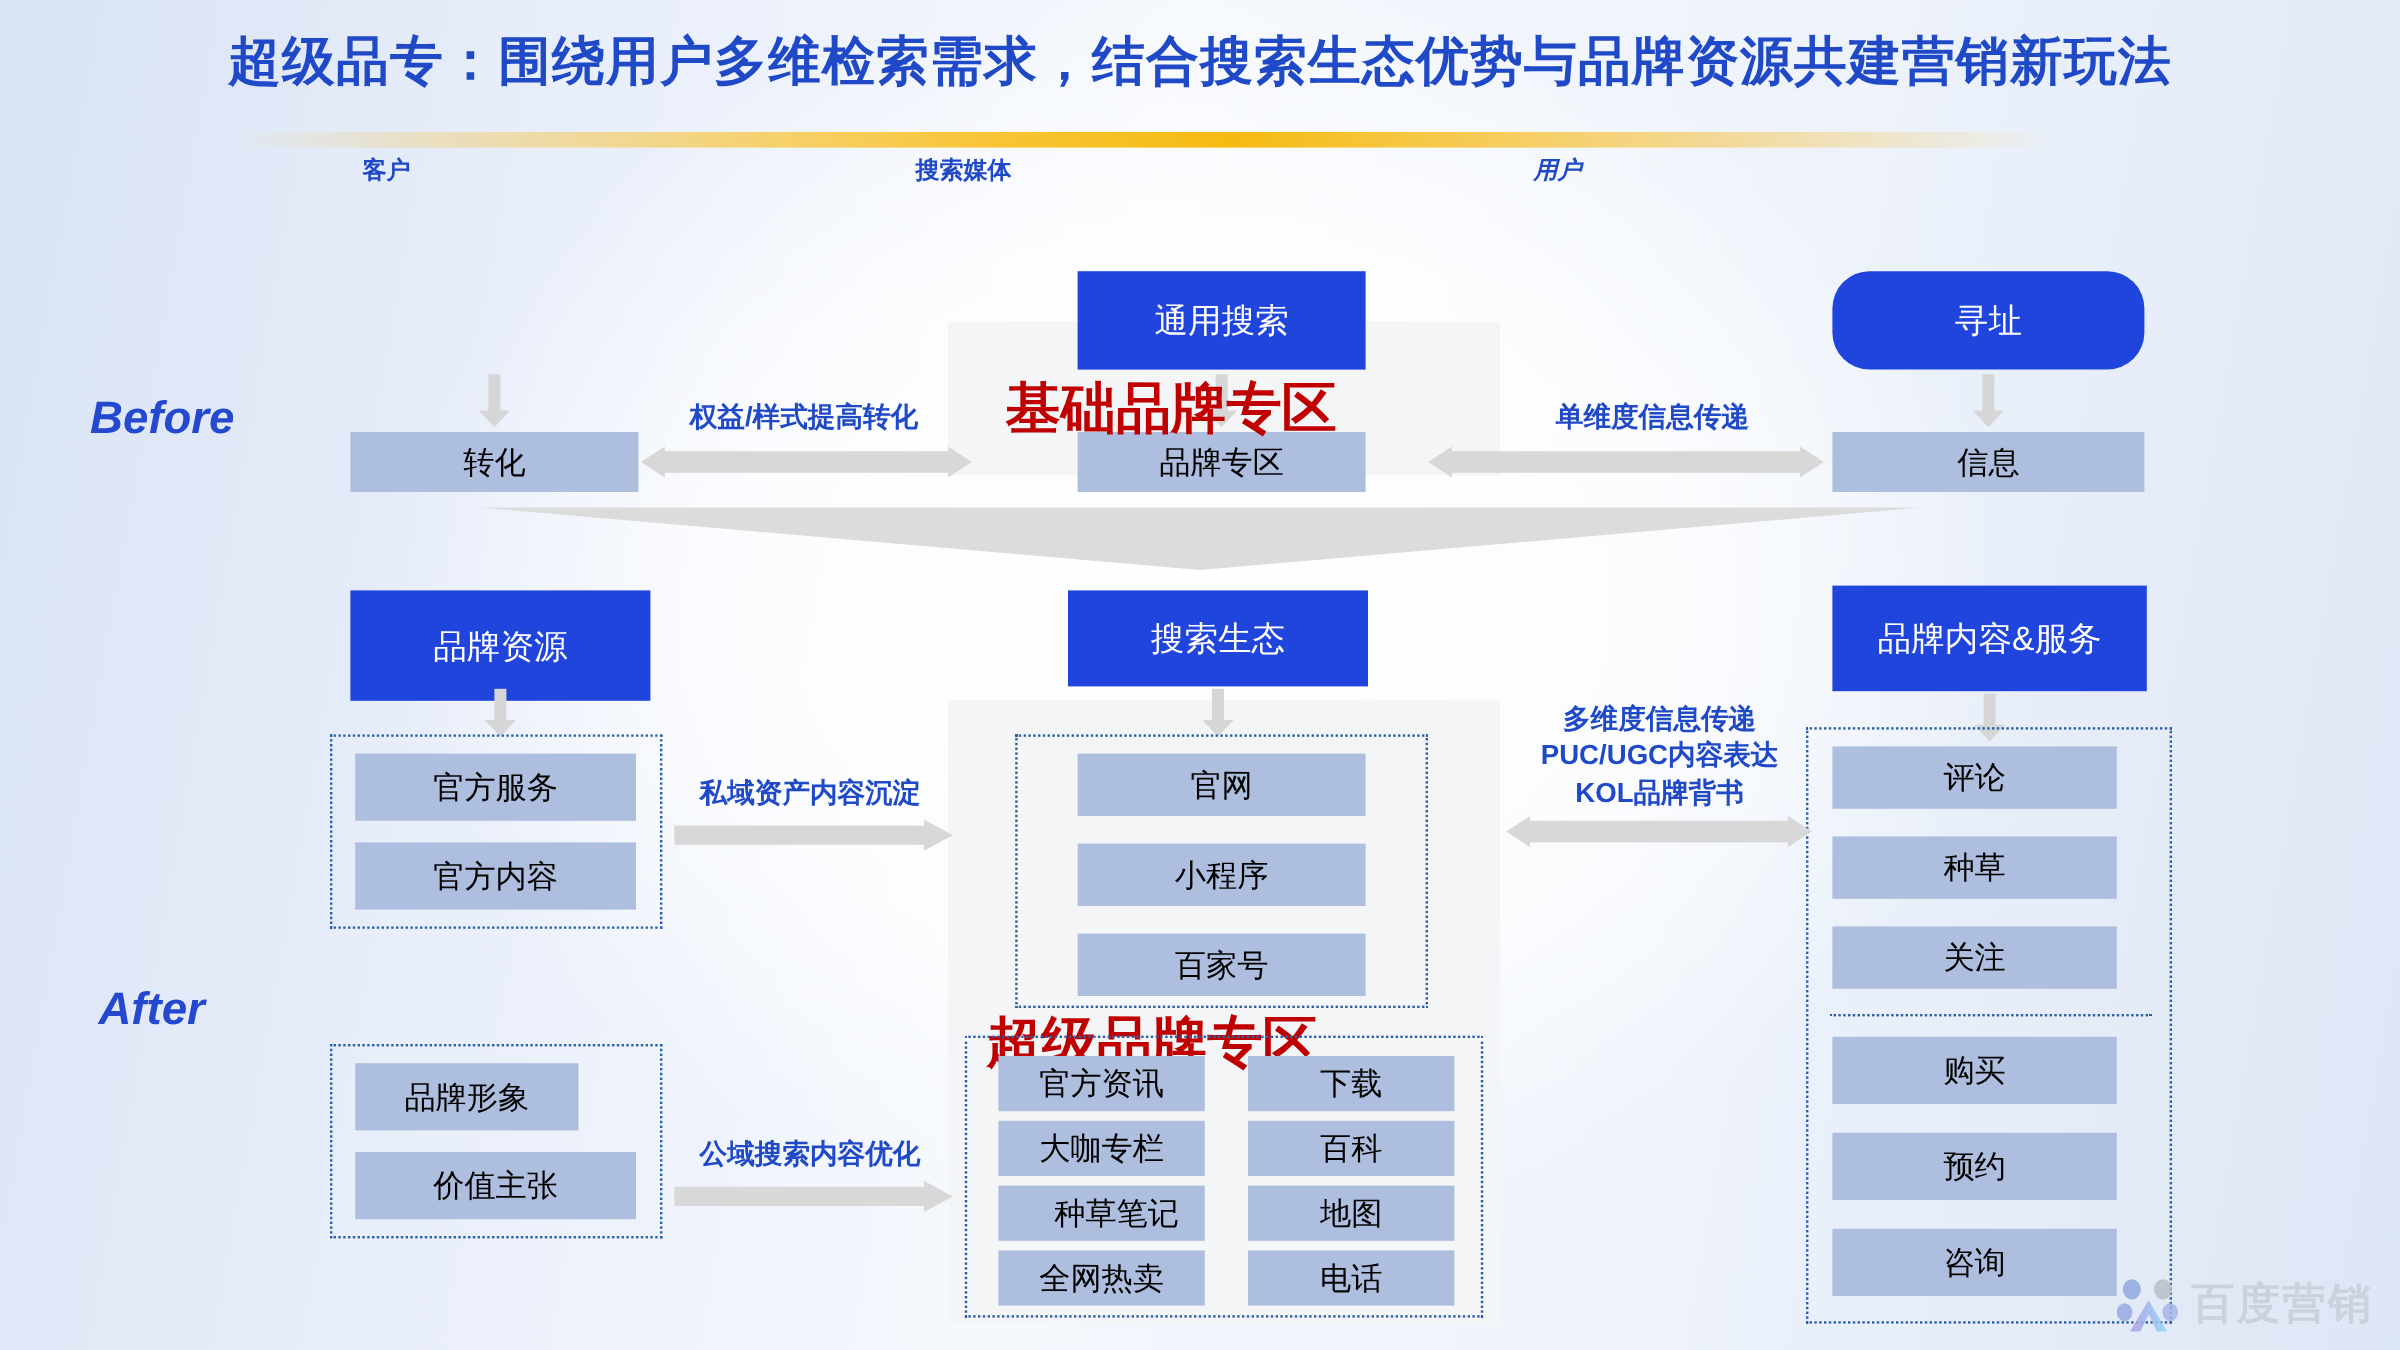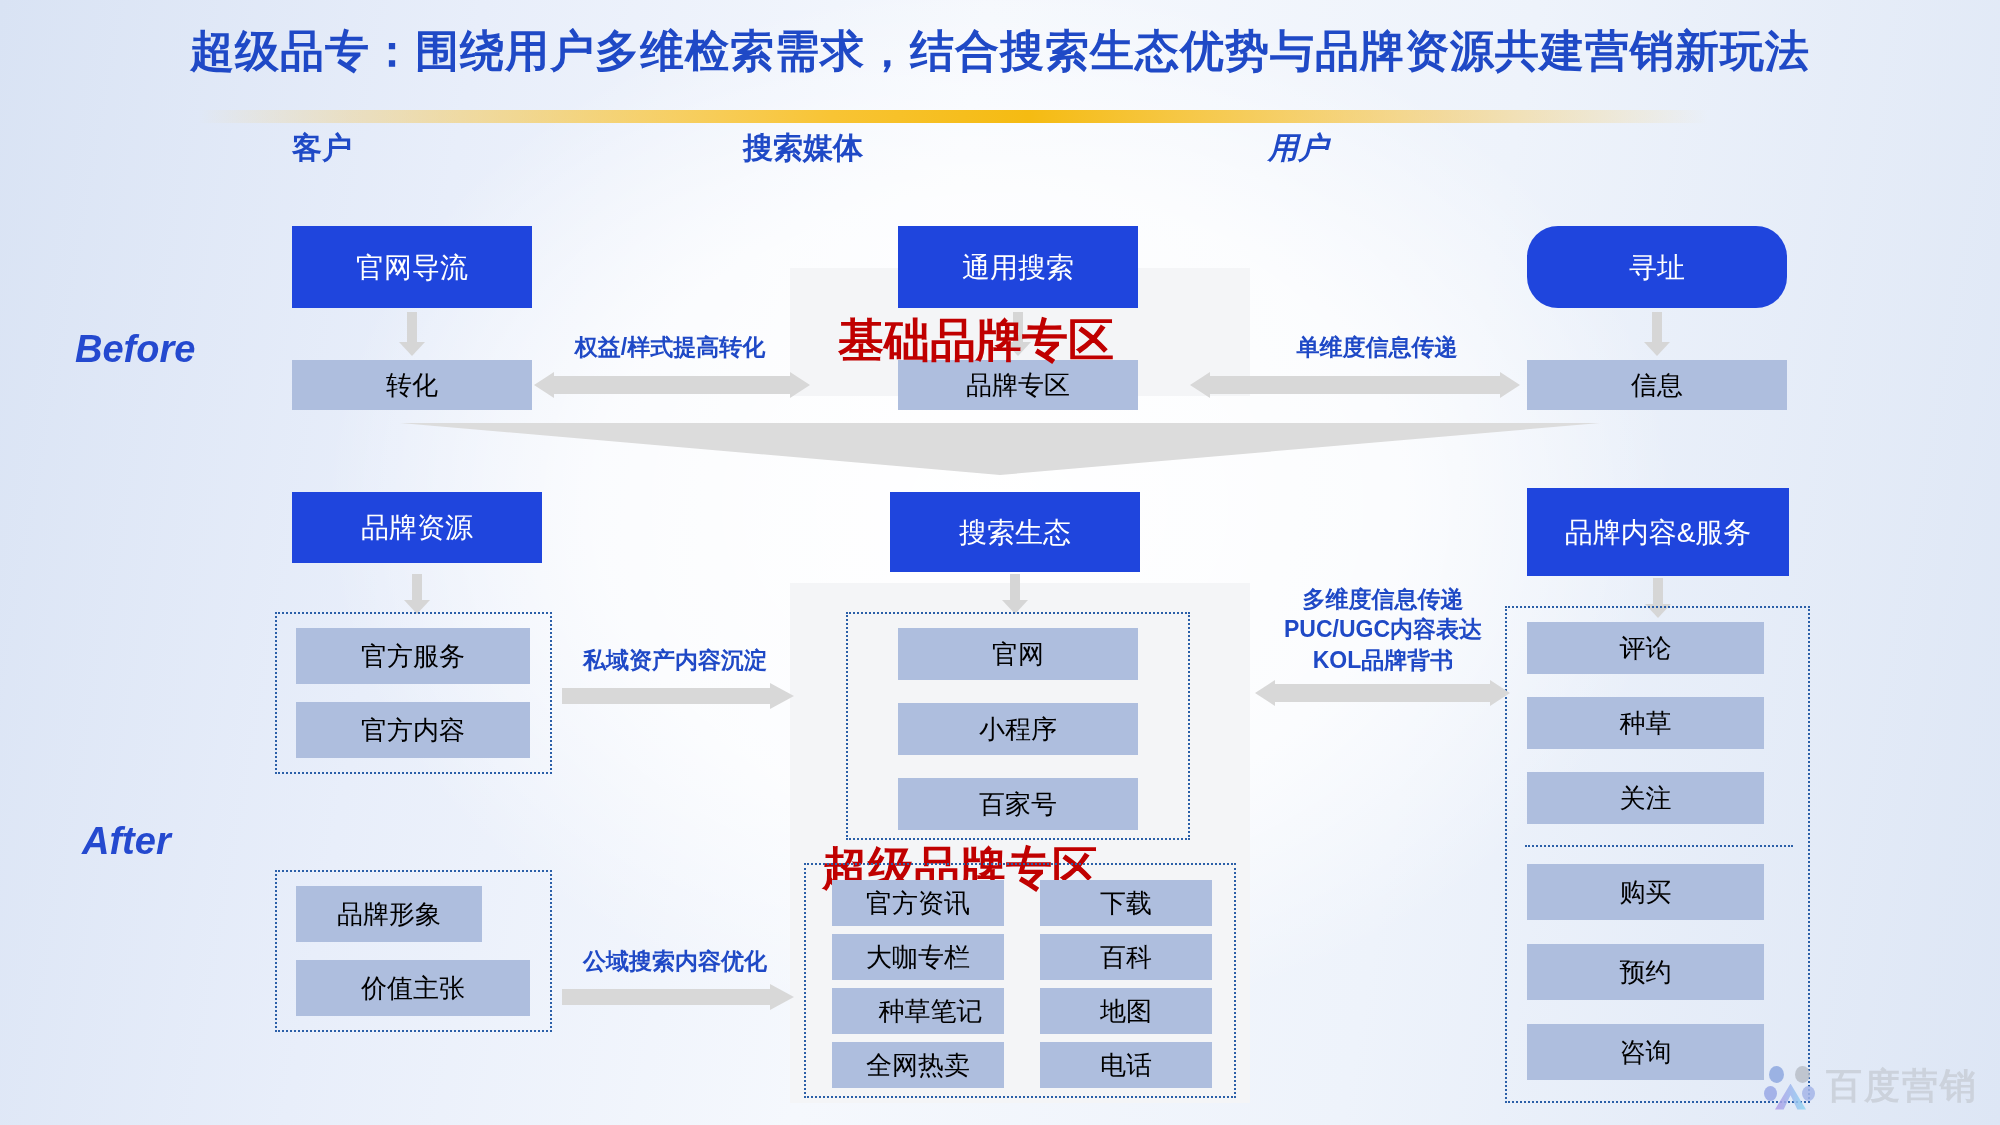--- a/index.html
+++ b/index.html
@@ -23,21 +23,21 @@
     letter-spacing:1px;
     white-space:nowrap;
   }
   .title-underline{
     position:absolute;left:198px;top:110px;width:1510px;height:13px;
     background:linear-gradient(90deg,rgba(247,184,35,0) 0%,rgba(247,184,35,0.25) 10%,#f8c434 42%,#f5bb12 55%,rgba(247,184,35,0.45) 82%,rgba(247,184,35,0) 100%);
   }
 
   
   .colhead{
-    position:absolute;font-size:30px;font-weight:bold;color:#1f49c6;
+    position:absolute;font-size:20px;font-weight:bold;color:#1f49c6;
     text-align:center;white-space:nowrap;
   }
 
   
   .stage-label{
     position:absolute;font-size:38px;font-weight:bold;font-style:italic;
     color:#2449cf;white-space:nowrap;
   }
 
   
@@ -117,21 +117,20 @@
 
   <div class="colhead" style="left:222px;top:128px;width:200px;">客户</div>
   <div class="colhead" style="left:703px;top:128px;width:200px;">搜索媒体</div>
   <div class="colhead" style="left:1198px;top:128px;width:200px;font-style:italic;">用户</div>
 
   <div class="stage-label" style="left:75px;top:328px;">Before</div>
   <div class="stage-label" style="left:82px;top:820px;">After</div>
 
   <div class="graypanel" style="left:790px;top:268px;width:460px;height:128px;"></div>
 
-  <div class="bluebox" style="left:292px;top:226px;width:240px;height:82px;">官网导流</div>
   <div class="arrow-down" style="left:399px;top:312px;width:26px;height:46px;">
     <div class="shaft" style="left:8px;top:0;width:10px;height:32px;"></div>
     <div class="head" style="left:0;top:30px;"></div>
   </div>
   <div class="lightbox" style="left:292px;top:360px;width:240px;height:50px;">转化</div>
 
   <div class="bluebox" style="left:898px;top:226px;width:240px;height:82px;">通用搜索</div>
   <div class="arrow-down" style="left:1005px;top:312px;width:26px;height:46px;">
     <div class="shaft" style="left:8px;top:0;width:10px;height:32px;"></div>
     <div class="head" style="left:0;top:30px;"></div>
@@ -157,21 +156,21 @@
   <div class="biarrow" style="left:1190px;top:372px;width:330px;">
     <div class="lh"></div>
       <div class="bar"></div>
       <div class="rh"></div>
   </div>
 
   <div class="bigtri" style="left:400px;top:423px;"></div>
 
   <div class="graypanel" style="left:790px;top:583px;width:460px;height:520px;"></div>
 
-  <div class="bluebox" style="left:292px;top:492px;width:250px;height:71px;">品牌资源</div>
+  <div class="bluebox" style="left:292px;top:492px;width:250px;height:92px;">品牌资源</div>
   <div class="arrow-down" style="left:404px;top:574px;width:26px;height:42px;">
     <div class="shaft" style="left:8px;top:0;width:10px;height:28px;"></div>
     <div class="head" style="left:0;top:26px;"></div>
   </div>
   <div class="dotbox" style="left:275px;top:612px;width:277px;height:162px;"></div>
   <div class="lightbox" style="left:296px;top:628px;width:234px;height:56px;">官方服务</div>
   <div class="lightbox" style="left:296px;top:702px;width:234px;height:56px;">官方内容</div>
 
   <div class="dotbox" style="left:275px;top:870px;width:277px;height:162px;"></div>
   <div class="lightbox" style="left:296px;top:886px;width:186px;height:56px;">品牌形象</div>

